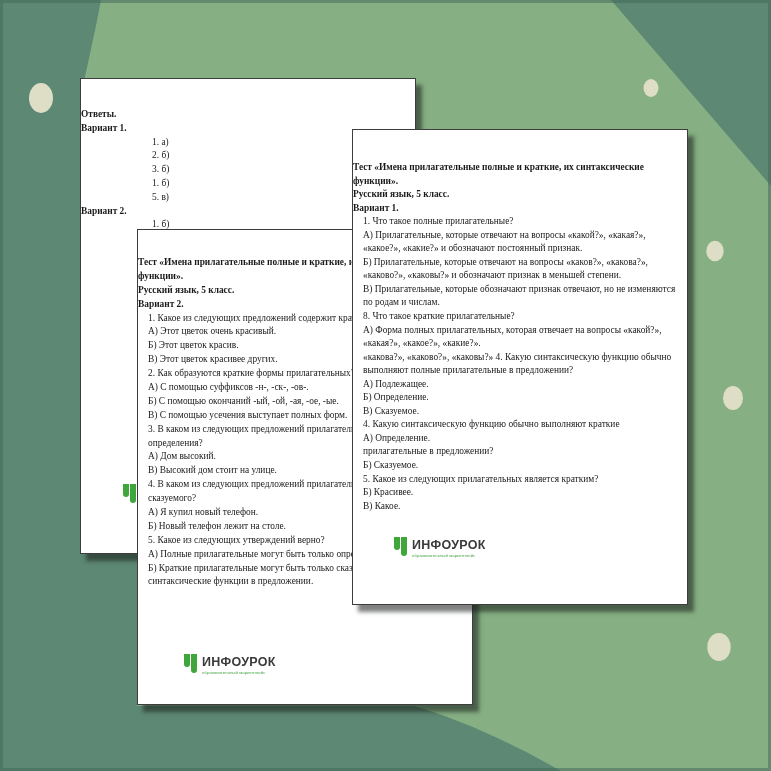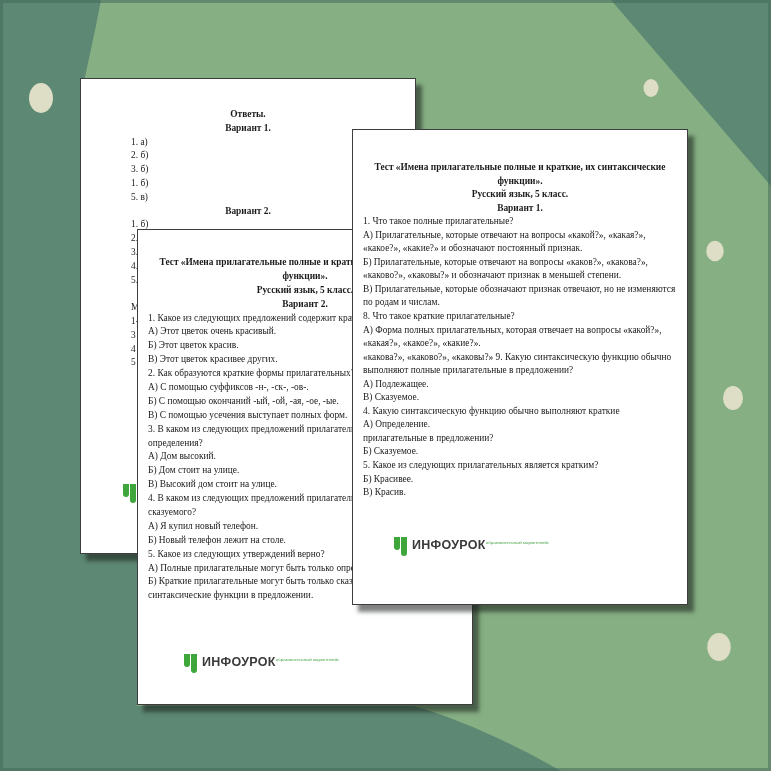--- a/index.html
+++ b/index.html
@@ -21,29 +21,29 @@
 
   .lines { width:100%; }
   #page-answers .lines { padding-top:29px; }
   #page-v2 .lines      { padding-top:26px; }
   #page-v1 .lines      { padding-top:31px; }
 
   .ln { font-size:9.4px; white-space:nowrap; }
   #page-answers .ln { height:13.8px; line-height:13.8px; }
   #page-v2 .ln      { height:13.9px; line-height:13.9px; }
   #page-v1 .ln      { height:13.55px; line-height:13.55px; }
-  .ln.h { text-align:center; font-weight:bold; }
+  .ln.h { font-weight:bold; }
   .ln.l { padding-left:10px; padding-right:6px; }
-  #page-answers .ln.l { padding-left:50px; }
+  #page-answers .ln.l { padding-left:71px; }
 
   .logo { position:absolute; display:flex; align-items:flex-start; }
   .licon { position:relative; width:15px; height:20px; flex:0 0 auto; }
   .licon .b1 { position:absolute; left:0;  top:0; width:6px; height:13px; background:#3FA63C; border-radius:0 0 5px 5px; }
   .licon .b2 { position:absolute; left:7px; top:0; width:6px; height:19px; background:#3FA63C; border-radius:0 0 5px 5px; }
-  .ltxt { display:flex; flex-direction:row; margin-left:3px; padding-top:2px; }
+  .ltxt { display:flex; flex-direction:column; margin-left:3px; padding-top:2px; }
   .lword {
     font-family:"Liberation Sans", sans-serif; font-weight:bold;
     font-size:12.5px; line-height:13px; color:#3a3a3a; letter-spacing:0.3px;
     white-space:nowrap;
   }
   .lsub {
     font-family:"Liberation Sans", sans-serif; font-size:4.4px; line-height:5px;
     color:#4aa64a; white-space:nowrap; margin-top:1px;
   }
   #page-answers .logo { left:42px; top:405px; }
@@ -108,21 +108,20 @@
       <div class="ln l">А) Этот цветок очень красивый.</div>
       <div class="ln l">Б) Этот цветок красив.</div>
       <div class="ln l">В) Этот цветок красивее других.</div>
       <div class="ln l">2. Как образуются краткие формы прилагательных?</div>
       <div class="ln l">А) С помощью суффиксов -н-, -ск-, -ов-.</div>
       <div class="ln l">Б) С помощью окончаний -ый, -ой, -ая, -ое, -ые.</div>
       <div class="ln l">В) С помощью усечения выступает полных форм.</div>
       <div class="ln l">3. В каком из следующих предложений прилагательное выступает в роли</div>
       <div class="ln l">определения?</div>
       <div class="ln l">А) Дом высокий.</div>
-      <div class="ln l">Б) Дом стоит на улице.</div>
       <div class="ln l">В) Высокий дом стоит на улице.</div>
       <div class="ln l">4. В каком из следующих предложений прилагательное выступает в роли</div>
       <div class="ln l">сказуемого?</div>
       <div class="ln l">А) Я купил новый телефон.</div>
       <div class="ln l">Б) Новый телефон лежит на столе.</div>
       <div class="ln l">5. Какое из следующих утверждений верно?</div>
       <div class="ln l">А) Полные прилагательные могут быть только определениями.</div>
       <div class="ln l">Б) Краткие прилагательные могут быть только сказуемыми.</div>
       <div class="ln l">синтаксические функции в предложении.</div>
     </div>
@@ -147,31 +146,32 @@
       <div class="ln l">1. Что такое полные прилагательные?</div>
       <div class="ln l">А) Прилагательные, которые отвечают на вопросы «какой?», «какая?»,</div>
       <div class="ln l">«какое?», «какие?» и обозначают постоянный признак.</div>
       <div class="ln l">Б) Прилагательные, которые отвечают на вопросы «каков?», «какова?»,</div>
       <div class="ln l">«каково?», «каковы?» и обозначают признак в меньшей степени.</div>
       <div class="ln l">В) Прилагательные, которые обозначают признак отвечают, но не изменяются</div>
       <div class="ln l">по родам и числам.</div>
       <div class="ln l">8. Что такое краткие прилагательные?</div>
       <div class="ln l">А) Форма полных прилагательных, которая отвечает на вопросы «какой?»,</div>
       <div class="ln l">«какая?», «какое?», «какие?».</div>
-      <div class="ln l">«какова?», «каково?», «каковы?» 9. Какую синтаксическую функцию обычно</div>
+      <div class="ln l">«какова?», «каково?», «каковы?» 4. Какую синтаксическую функцию обычно</div>
       <div class="ln l">выполняют полные прилагательные в предложении?</div>
       <div class="ln l">А) Подлежащее.</div>
+      <div class="ln l">Б) Определение.</div>
       <div class="ln l">В) Сказуемое.</div>
       <div class="ln l">4. Какую синтаксическую функцию обычно выполняют краткие</div>
       <div class="ln l">А) Определение.</div>
       <div class="ln l">прилагательные в предложении?</div>
       <div class="ln l">Б) Сказуемое.</div>
       <div class="ln l">5. Какое из следующих прилагательных является кратким?</div>
       <div class="ln l">Б) Красивее.</div>
-      <div class="ln l">В) Красив.</div>
+      <div class="ln l">В) Какое.</div>
     </div>
   <div class="logo">
     <span class="licon">
         <span class="b1"></span>
         <span class="b2"></span>
       </span>
     <span class="ltxt">
       <span class="lword">ИНФОУРОК</span>
       <span class="lsub">образовательный маркетплейс</span>
     </span>

